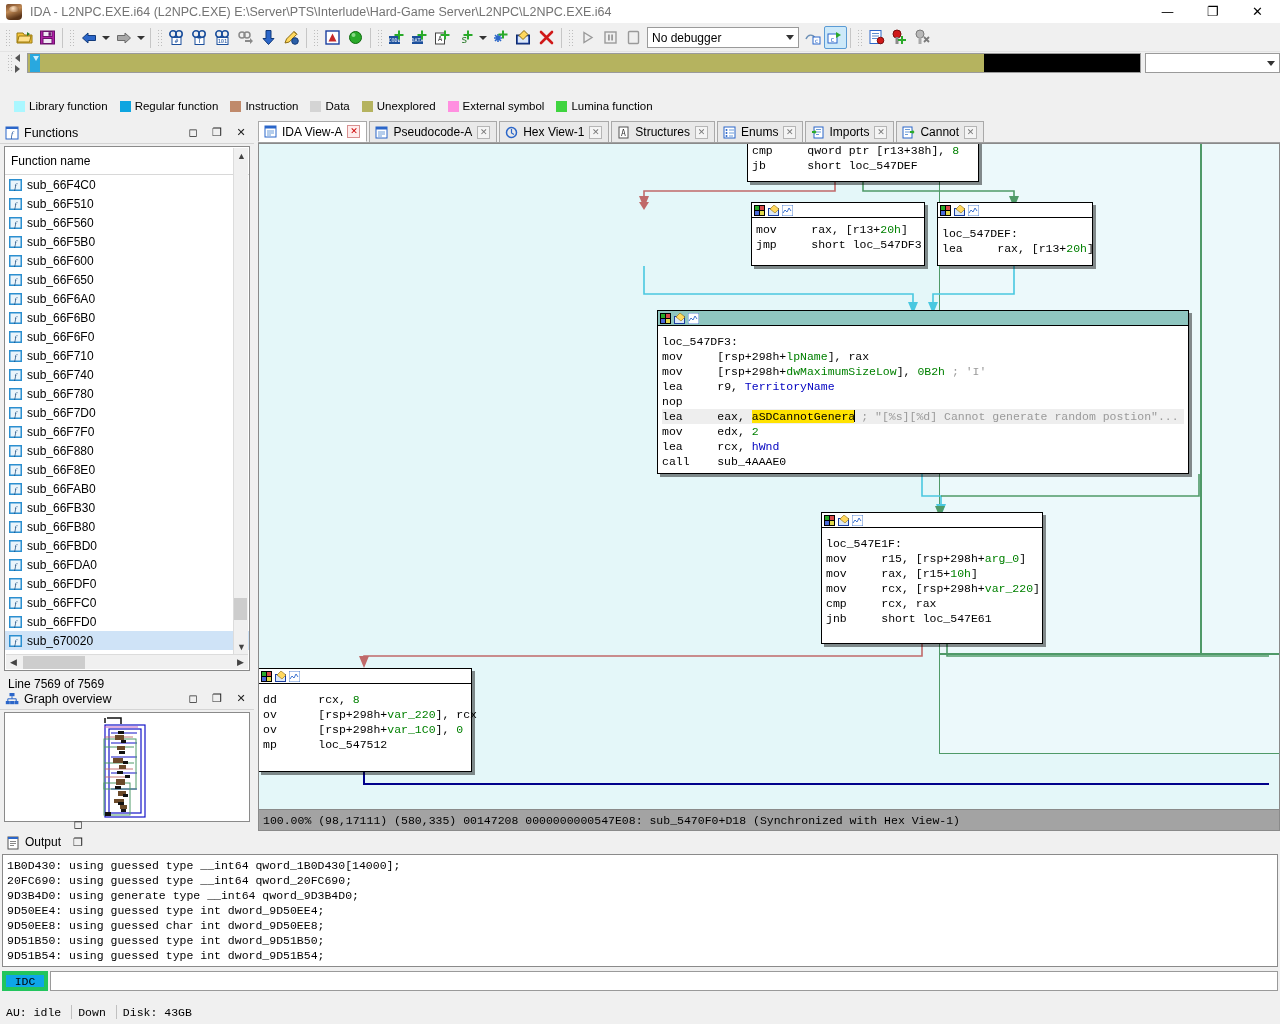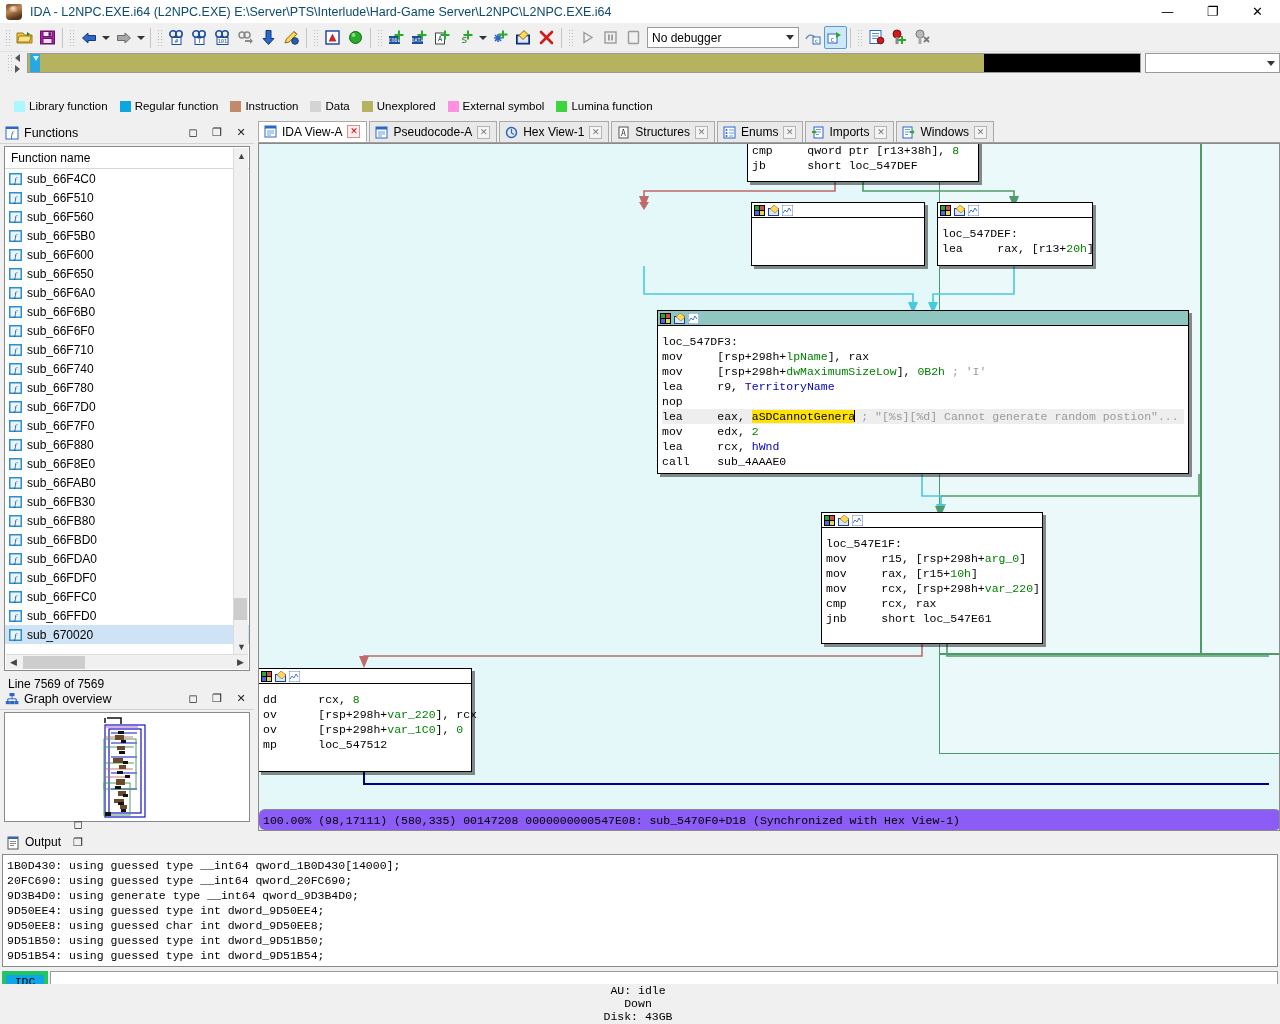--- a/index.html
+++ b/index.html
@@ -22,21 +22,21 @@
   #titlebar .app-icon {
     width: 16px; height: 16px; margin: 0 8px 0 6px;
     background: linear-gradient(160deg,#7a4a2a 0%, #c08a55 40%, #5a3418 80%);
     border-radius: 2px 2px 4px 4px; position: relative; flex: 0 0 auto;
   }
   #titlebar .app-icon::after {
     content:""; position:absolute; left:3px; top:2px; width:10px; height:6px;
     background: radial-gradient(circle at 40% 40%, #ffe1c0, #8a5a30);
     border-radius: 50% 50% 40% 40%;
   }
-  #titlebar .title { font-size: 12.5px; color: #0c4a6e; white-space: nowrap; }
+  #titlebar .title { font-size: 12.5px; color: #737373; white-space: nowrap; }
   #titlebar .winbtns { margin-left: auto; display: flex; height: 24px; }
   #titlebar .winbtn {
     width: 45px; height: 24px; display: flex; align-items: center; justify-content: center;
     font-size: 13px; color: #000; font-family: "DejaVu Sans", sans-serif;
   }
 
   
   #menubar { height: 22px; background: #f0f0f0; display: flex; align-items: center; padding-left: 6px; }
   #menubar .mi { padding: 2px 9px; font-size: 12.5px; color: #000; line-height: 16px; }
 
@@ -95,44 +95,44 @@
   .tab.active .tabclose { color:#c00; border-color:#d89090; background:#ffecec; }
 
   
   #funcpanel { position:absolute; left:0; top:122px; width:254px; height:560px; background:#f0f0f0; }
   .panel-header { height:22px; background:#f0f0f0; display:flex; align-items:center; gap:6px; padding:0 2px 0 5px;
                   border-bottom:1px solid #d4d4d4; }
   .panel-header .ph-title { font-size:12.5px; }
   .panel-header .ph-btns { margin-left:auto; display:flex; gap:2px; }
   .phbtn { width:22px;height:18px;display:flex;align-items:center;justify-content:center;font-size:11px;color:#222;}
   #funclist { position:absolute; left:4px; top:24px; width:246px; height:525px; background:#fff; border:1px solid #8a8a8a; overflow:hidden;}
-  #funclist .colhdr { height:22px; background:#fff; border-bottom:1px solid #d8d8d8; display:flex; align-items:center;
+  #funclist .colhdr { height:28px; background:#fff; border-bottom:1px solid #d8d8d8; display:flex; align-items:center;
                       padding-left:6px; font-size:12px; }
   .frow { height:19px; display:flex; align-items:center; gap:5px; padding-left:4px; font-size:12px; }
   .frow.sel { background:#cfe3f7; }
   .ficon { width:13px; height:12px; flex:0 0 auto; }
   #funclist .vscroll { position:absolute; right:1px; top:1px; width:15px; bottom:16px; background:#f0f0f0; border-left:1px solid #dcdcdc;}
   #funclist .vscroll .up, #funclist .vscroll .dn { width:15px; height:15px; display:flex;align-items:center;justify-content:center;font-size:9px;color:#444;}
   #funclist .vscroll .thumb { position:absolute; right:1px; bottom:34px; width:13px; height:22px; background:#cdcdcd; }
   #funclist .hscroll { position:absolute; left:1px; right:1px; bottom:1px; height:15px; background:#f0f0f0; border-top:1px solid #dcdcdc; display:flex; align-items:center;}
   #funclist .hscroll .lft, #funclist .hscroll .rgt { width:15px;height:15px;display:flex;align-items:center;justify-content:center;font-size:9px;color:#444;}
   #funclist .hscroll .hthumb { width:62px; height:13px; background:#cdcdcd; margin-left:2px; }
   #funcstatus { position:absolute; left:4px; top:552px; width:246px; height:20px; font-size:12px; display:flex; align-items:center; padding-left:4px;}
 
   
   #gopanel { position:absolute; left:0; top:688px; width:254px; height:140px; background:#f0f0f0; }
   #gocanvas { position:absolute; left:4px; top:24px; width:246px; height:110px; background:#fff; border:1px solid #8a8a8a; overflow:hidden;}
 
   
   #graphview { position:absolute; left:258px; top:143px; width:1022px; height:688px; background:#e4f7f9;
                border:1px solid #8a8a8a; overflow:hidden; }
   #graphcanvas { position:absolute; left:0; top:0; width:1022px; height:665px; background:#e4f7f9; }
-  #graphstatus { position:absolute; left:0; bottom:0; width:1022px; height:21px; background:#8b5cf6;
+  #graphstatus { position:absolute; left:0; bottom:0; width:1022px; height:21px; background:#a3a3a3;
                  border-top:1px solid #8a8a8a; display:flex; align-items:center; padding-left:4px;
-                 font-family:"Liberation Mono", monospace; font-size:11.5px; color:#000;border-radius:6px; }
+                 font-family:"Liberation Mono", monospace; font-size:11.5px; color:#000; }
 
   .node { position:absolute; background:#fff; border:1px solid #000; box-shadow:3px 3px 0 rgba(0,0,0,0.45); }
   .node .nhdr { height:15px; background:#fff; border-bottom:1px solid #000; display:flex; align-items:center; gap:3px; padding-left:2px;}
   .node.teal .nhdr { background:#8fc6c0; }
   .nicon { width:11px; height:11px; flex:0 0 auto; }
   .node .nbody { padding:4px 4px 4px 4px; font-family:"Liberation Mono", monospace; font-size:11.5px; line-height:15px; white-space:pre; }
   .node .nbody .row { display:block; height:15px; }
   .node .nbody .row.hl { background:#eeeeee; }
   .mn { color:#000; }
   .lbl { color:#000; }
@@ -150,22 +150,22 @@
   #outpanel { position:absolute; left:0; top:831px; width:1280px; height:162px; background:#f0f0f0; }
   #outheader { height:22px; background:#f0f0f0; display:flex; align-items:center; gap:6px; padding:0 2px 0 6px; }
   #outtext { position:absolute; left:2px; top:23px; width:1276px; height:113px; background:#fff; border:1px solid #8a8a8a;
              font-family:"Liberation Mono", monospace; font-size:11.5px; line-height:15px; padding:3px 0 0 4px; overflow:hidden; }
   #cmdrow { position:absolute; left:2px; top:140px; width:1276px; height:20px; display:flex; align-items:center; gap:2px; }
   #idcbtn { width:46px; height:20px; background:#0ea5e9; border:4px solid #22c55e; display:flex; align-items:center; justify-content:center;
             font-family:"Liberation Mono", monospace; font-size:11.5px; }
   #cmdinput { flex:1; height:20px; background:#fff; border:1px solid #9a9a9a; }
 
   
-  #statusbar { position:absolute; left:0; bottom:16px; width:1280px; height:24px; background:#f0f0f0;
-               display:flex; align-items:center; font-family:"Liberation Mono", monospace; font-size:11.5px;flex-direction:column; }
+  #statusbar { position:absolute; left:0; bottom:0; width:1280px; height:24px; background:#f0f0f0;
+               display:flex; align-items:center; font-family:"Liberation Mono", monospace; font-size:11.5px; }
   #statusbar .cell { padding:0 10px 0 6px; }
   #statusbar .sep { width:1px; height:14px; background:#c0c0c0; }
 </style>
 </head>
 <body>
 
 <div id="app">
 
   <div id="titlebar">
     <div class="app-icon"></div>
@@ -492,21 +492,21 @@
       <span class="tabclose">✕</span>
     </div>
     <div class="tab">
       <span class="tabicon">
         <svg width="13" height="13" viewBox="0 0 13 13">
             <rect x="1" y="1" width="9" height="11" fill="#fff" stroke="#2b66c9"></rect>
             <path d="M3 3.5h5M3 6h5M3 8.5h3" stroke="#6b9bd8"></path>
             <path d="M8 5l2.5 0V3.5l2 2.5-2 2.5V7L8 7z" fill="#2aaa2a"></path>
           </svg>
       </span>
-      <span>Windows</span>
+      <span>Cannot</span>
       <span class="tabclose">✕</span>
     </div>
   </div>
 
   <div id="funcpanel">
     <div class="panel-header">
       <span class="tabicon">
         <svg width="14" height="14" viewBox="0 0 14 14">
             <rect x="1" y="1" width="12" height="12" fill="#fff" stroke="#2b66c9"></rect>
             <rect x="1" y="1" width="12" height="2" fill="#2b66c9"></rect>
@@ -859,20 +859,21 @@
                 <path d="M6 0l5 4-4 4-5-4z" fill="#ffd85e" stroke="#8a6a10" stroke-width=".6"></path>
               </svg>
           </span>
           <span class="nicon">
             <svg width="11" height="11">
                 <rect x="0" y="0" width="11" height="11" fill="#fff" stroke="#2b66c9" stroke-width=".8"></rect>
                 <path d="M1 8l2-3 2 2 2-4 2 3" stroke="#2b66c9" fill="none" stroke-width=".9"></path>
               </svg>
           </span>
         </div>
+        <div class="nbody"><span class="row"><span class="mn">mov</span><span class="reg">     </span><span class="reg">rax, [r13+</span><span class="num">20h</span><span class="reg">]</span></span><span class="row"><span class="mn">jmp</span><span class="reg">     </span><span class="lbl">short loc_547DF3</span></span></div>
       </div>
 
       <div class="node" style="left:678px; top:58px; width:156px; height:64px;">
         <div class="nhdr">
           <span class="nicon">
             <svg width="11" height="11">
                 <rect width="11" height="11" fill="#000"></rect>
                 <rect x="1" y="1" width="4" height="4" fill="#2aaa2a"></rect>
                 <rect x="6" y="1" width="4" height="4" fill="#d84a4a"></rect>
                 <rect x="1" y="6" width="4" height="4" fill="#4a6ad8"></rect>

